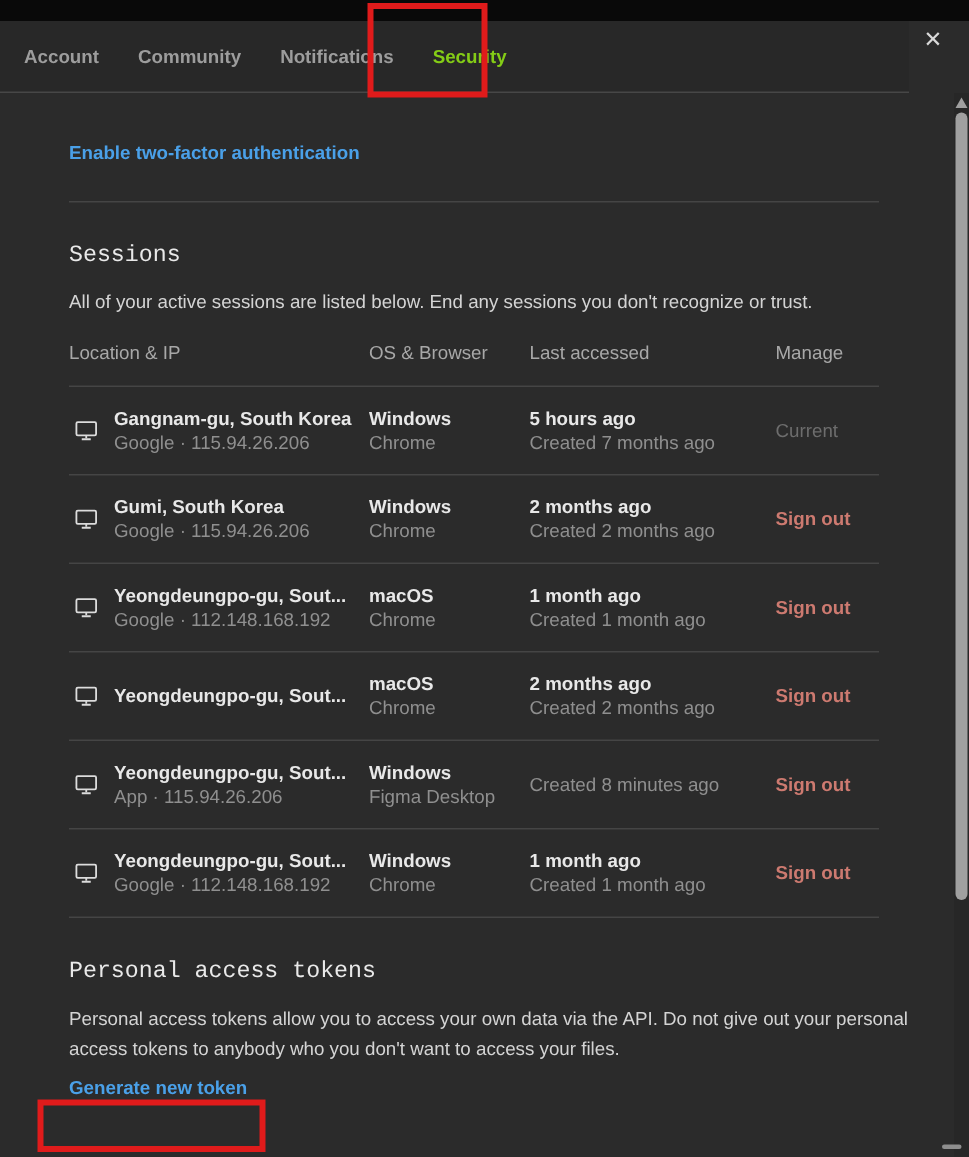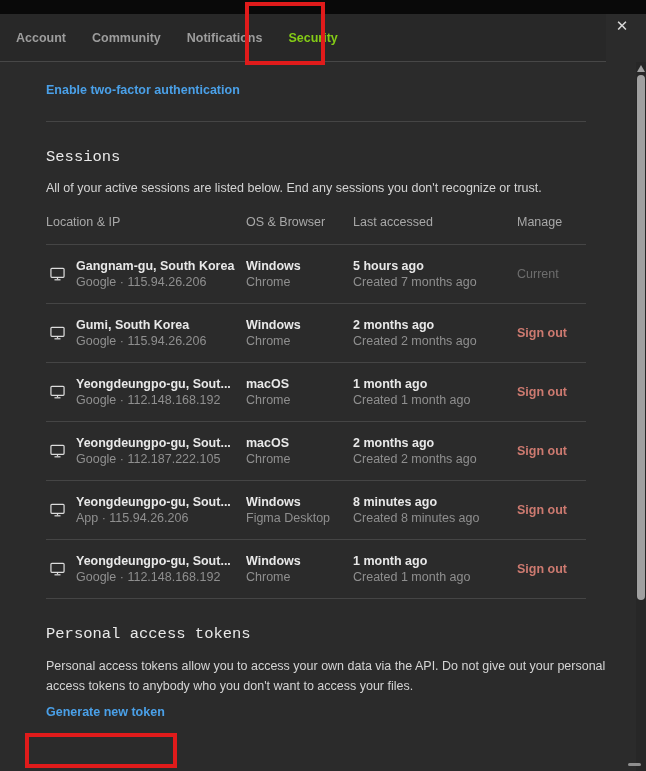--- a/index.html
+++ b/index.html
@@ -24,21 +24,21 @@
   .tab.active { color:#84cc16; font-weight:700; }
   .close-btn {
     position:absolute; right:12px; top:14px; width:24px; height:24px;
     display:flex; align-items:center; justify-content:center;
     color:#d9d9d9; font-size:15px; cursor:default;
   }
 
   
   .content { position:absolute; top:63px; left:0; width:636px; bottom:0; padding:0 46px; }
   .link { color:#4AA0E8; font-size:12.5px; font-weight:600; display:inline-block; cursor:default; }
-  .two-factor { margin-top:20px; }
+  .two-factor { margin-top:32px; }
   .divider { border:none; border-top:1px solid #454545; width:540px; margin-top:23px; }
   .section-title { margin-top:26px; font-size:15.5px; font-weight:400; color:#e9e9e9;font-family:Liberation Mono, monospace; }
   .section-desc { margin-top:15px; font-size:12.5px; color:#d4d4d4; white-space:nowrap; }
 
   
   .tbl-header {
     margin-top:20px; display:grid; grid-template-columns:200px 107px 164px 1fr;
     font-size:12.5px; color:#a8a8a8; padding-bottom:15px; border-bottom:1px solid #454545;
     width:540px;
   }
@@ -177,21 +177,20 @@
   
   <div class="row">
     <div class="loc-cell">
       <svg class="dev-icon" viewBox="0 0 16 14" fill="none" stroke="#dcdcdc" stroke-width="1.3">
         <rect x="1" y="1" width="14" height="9.5" rx="1"></rect>
           <path d="M8 10.5v2"></path>
           <path d="M4.8 13.2h6.4"></path>
       </svg>
       <div>
         <div class="l1">Yeongdeungpo-gu, Sout...</div>
-        <div class="l2">Google · 112.187.222.105</div>
       </div>
     </div>
     <div>
       <div class="l1">macOS</div>
       <div class="l2">Chrome</div>
     </div>
     <div>
       <div class="l1">2 months ago</div>
       <div class="l2">Created 2 months ago</div>
     </div>
@@ -209,21 +208,20 @@
       <div>
         <div class="l1">Yeongdeungpo-gu, Sout...</div>
         <div class="l2">App · 115.94.26.206</div>
       </div>
     </div>
     <div>
       <div class="l1">Windows</div>
       <div class="l2">Figma Desktop</div>
     </div>
     <div>
-      <div class="l1">8 minutes ago</div>
       <div class="l2">Created 8 minutes ago</div>
     </div>
     <a class="manage-signout">Sign out</a>
   </div>
 
   
   <div class="row">
     <div class="loc-cell">
       <svg class="dev-icon" viewBox="0 0 16 14" fill="none" stroke="#dcdcdc" stroke-width="1.3">
         <rect x="1" y="1" width="14" height="9.5" rx="1"></rect>

